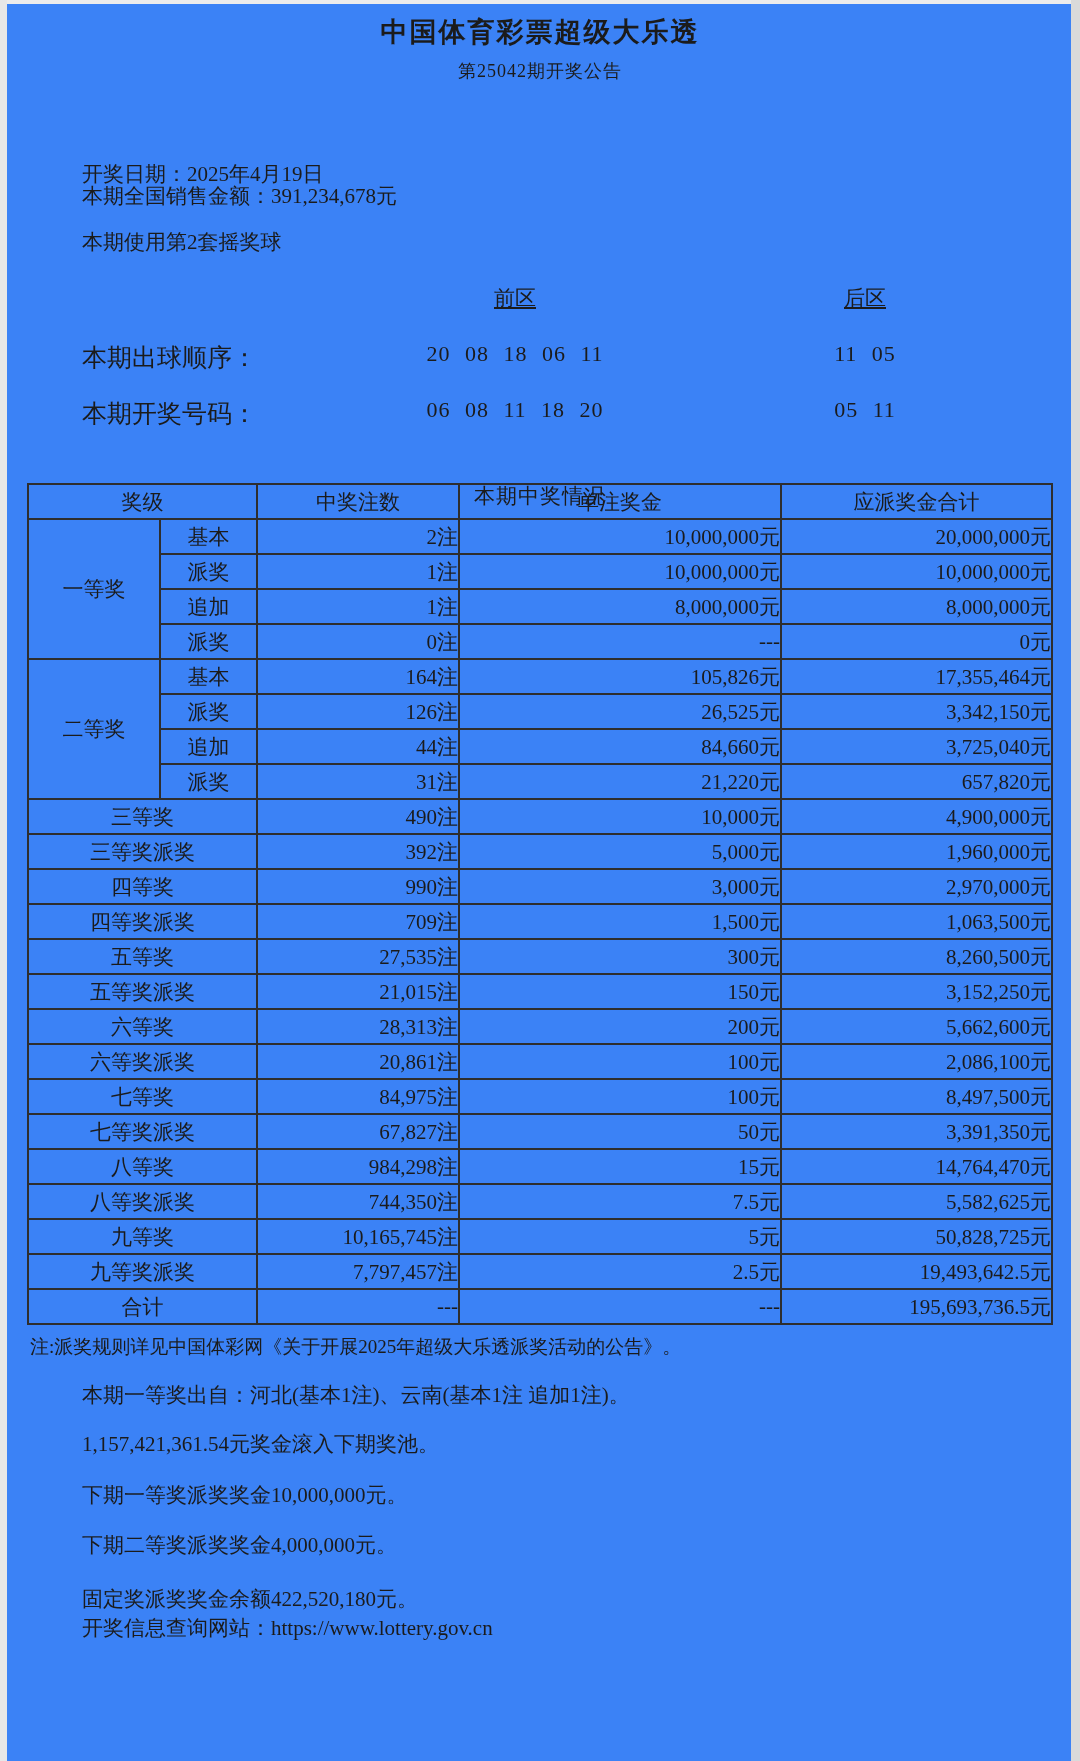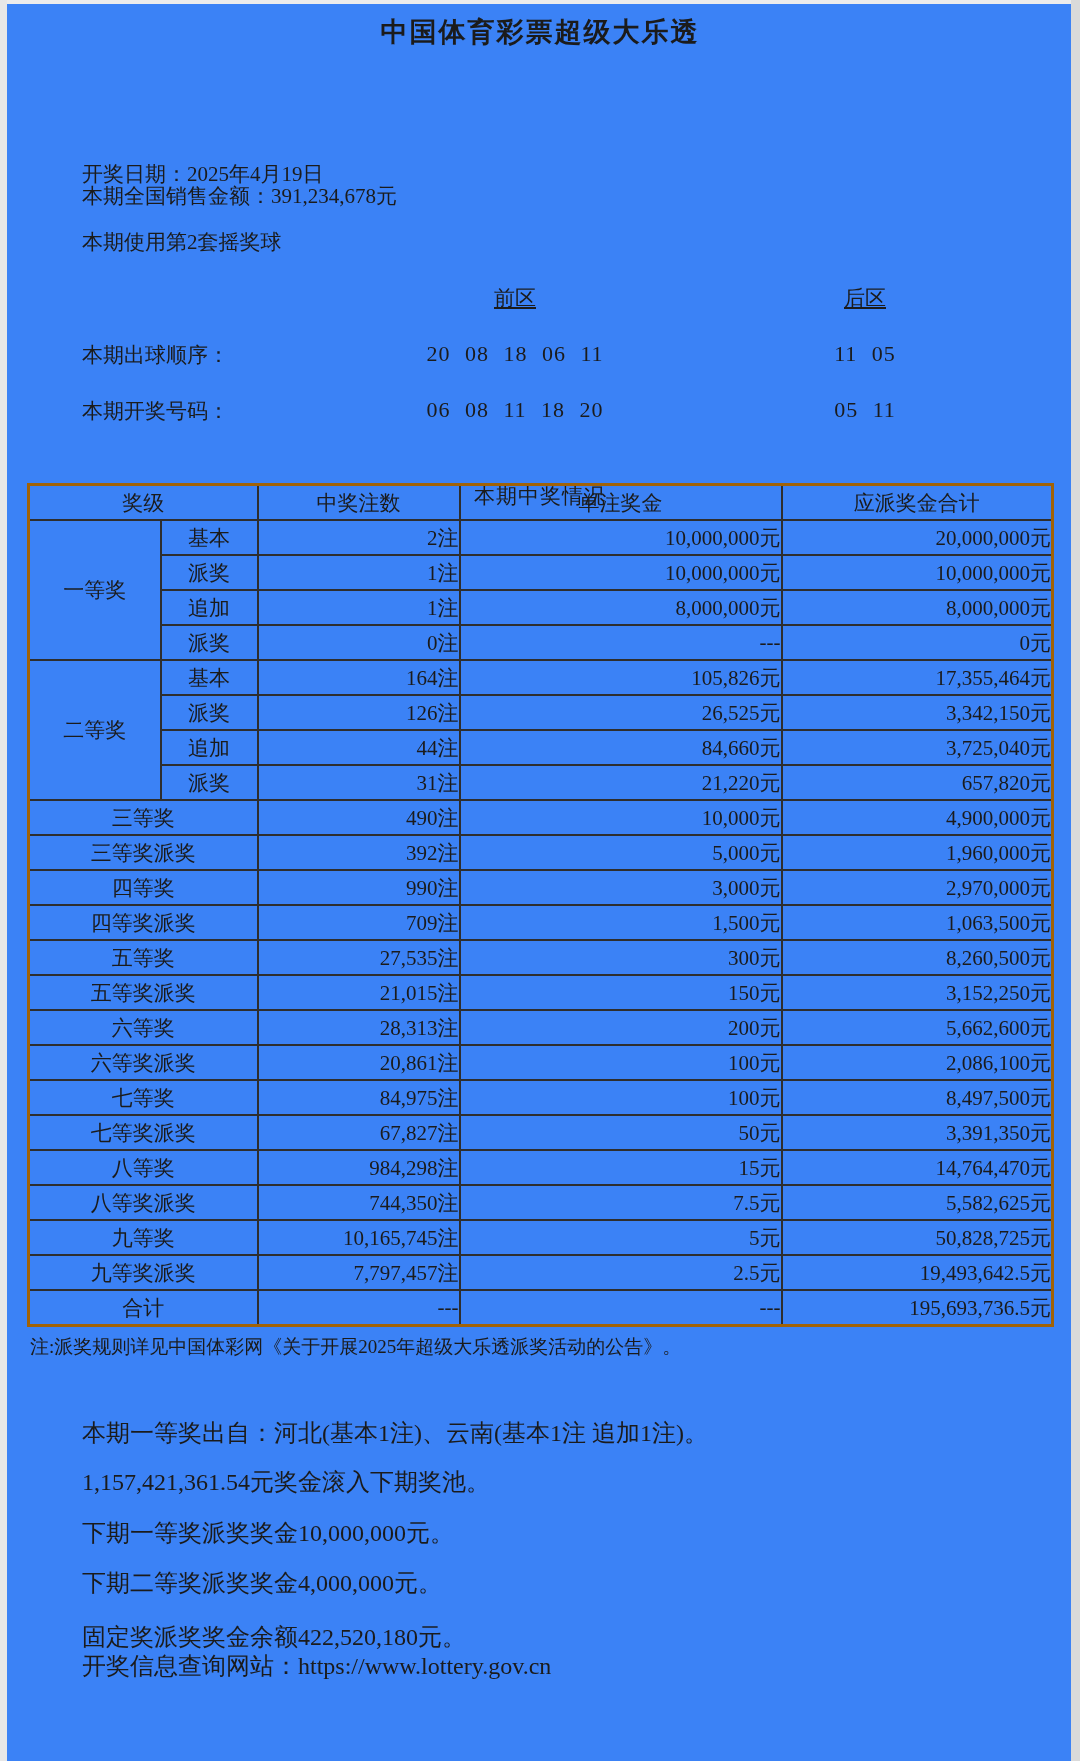--- a/index.html
+++ b/index.html
@@ -22,61 +22,62 @@
 
   .info-line { left:82px; font-size:21px; white-space:nowrap; }
   .l-date  { top:136px;margin-top:24px; }
   .l-sales { top:182px; }
   .l-balls { top:228px; }
 
   .zone-label { top:284px; font-size:21px; text-align:center;text-decoration:underline; }
   .zone-front { left:420px; width:190px; }
   .zone-back  { left:805px; width:120px; }
 
-  .row-label { left:82px; font-size:21px; white-space:nowrap; }
+  .row-label { left:82px; font-size:25px; white-space:nowrap; }
   .nums { font-size:22px; text-align:center; word-spacing:8px; letter-spacing:1px; white-space:nowrap; }
   .nums-front { left:420px; width:190px; }
   .nums-back  { left:805px; width:120px; }
   .r1 { top:341px; }
   .r2 { top:397px; }
 
   .section-title { top:447px; left:0; width:1080px; text-align:center; font-size:21px; letter-spacing:1px;margin-top:35px; }
 
   table.prize {
     position:absolute; top:483px; left:27px; width:1024px;
     border-collapse:collapse; table-layout:fixed;
-    font-size:21px; border:3px solid #a16207;
+    font-size:21px; border:1px solid #a16207;
   }
   table.prize th, table.prize td {
     border:2px solid #2e2e2e; height:33px;
     overflow:hidden; white-space:nowrap; padding:0;
   }
   table.prize th { font-weight:normal; text-align:center; }
   td.name { text-align:center; }
   td.val  { text-align:right; padding-right:12px; }
 
   .footnote { top:1334px; left:30px; font-size:19px; white-space:nowrap; }
-  .para { left:82px; font-size:24px; white-space:nowrap;margin-top:36px; }
+  .para { left:82px; font-size:21px; white-space:nowrap; }
   .p0 { top:1381px; }
   .p1 { top:1430px; }
   .p2 { top:1481px; }
   .p3 { top:1531px; }
   .p4 { top:1585px; }
   .p5 { top:1638px; }
   .p6 { top:1614px; }
 </style>
 </head>
 <body>
 
 <div id="page">
   <div class="abs edge-top"></div>
   <div class="abs edge-left"></div>
   <div class="abs edge-right"></div>
 
   <div class="abs doc-title">中国体育彩票超级大乐透</div>
+  <div class="abs doc-subtitle">第25042期开奖公告</div>
 
   <div class="abs info-line l-date">开奖日期：2025年4月19日</div>
   <div class="abs info-line l-sales">本期全国销售金额：391,234,678元</div>
   <div class="abs info-line l-balls">本期使用第2套摇奖球</div>
 
   <div class="abs zone-label zone-front">前区</div>
   <div class="abs zone-label zone-back">后区</div>
 
   <div class="abs row-label r1">本期出球顺序：</div>
   <div class="abs nums nums-front r1">20 08 18 06 11</div>

